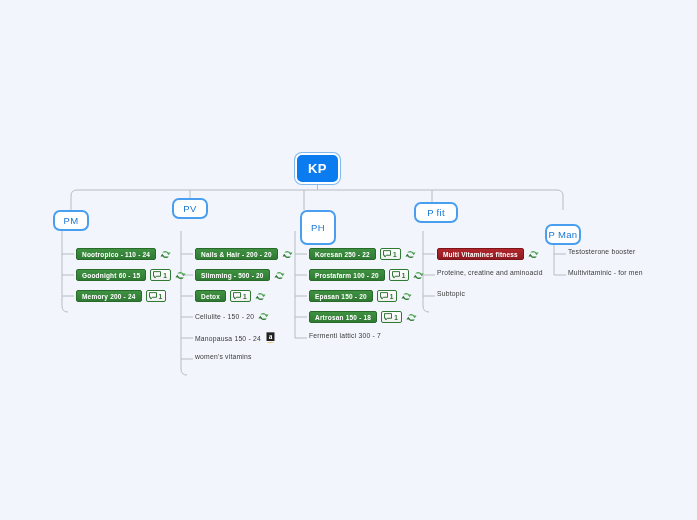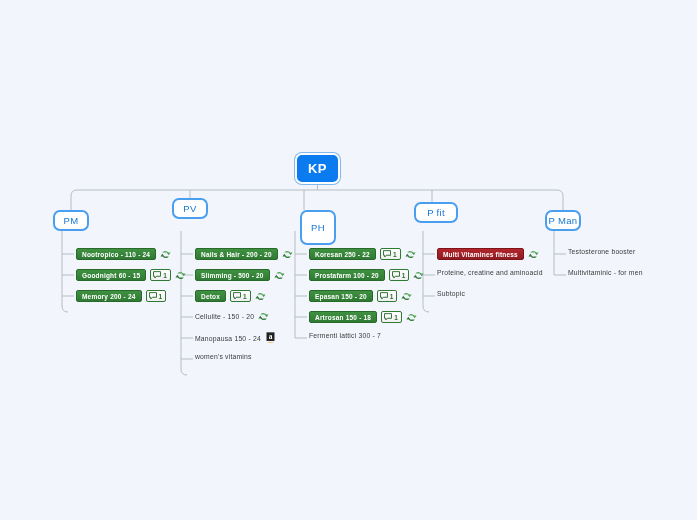--- a/index.html
+++ b/index.html
@@ -296,21 +296,21 @@
           <path d="M12.8 10.8 A5.2 5.2 0 0 1 4 10.8 L6.4 10.8 L3.4 7 L0.6 10.8 Z" fill="#2f7a33"></path>
           <circle cx="8" cy="8" r="2.6" fill="#eef3fa"></circle>
         </svg>
       </div>
       <div class="leaf" style="left: 437px; top: 269px;">
         <span class="plain">Proteine, creatine and aminoacid</span>
       </div>
       <div class="leaf" style="left: 437px; top: 290px;">
         <span class="plain">Subtopic</span>
       </div>
-      <div class="branch-node" style="left: 545px; top: 210px; width: 36px; height: 21px;">
+      <div class="branch-node" style="left: 545px; top: 224px; width: 36px; height: 21px;">
         <span>P Man</span>
       </div>
       <div class="leaf" style="left: 568px; top: 248px;">
         <span class="plain">Testosterone booster</span>
       </div>
       <div class="leaf" style="left: 568px; top: 269px;">
         <span class="plain">Multivitaminic  - for men</span>
       </div>
     </div>
 </div>

